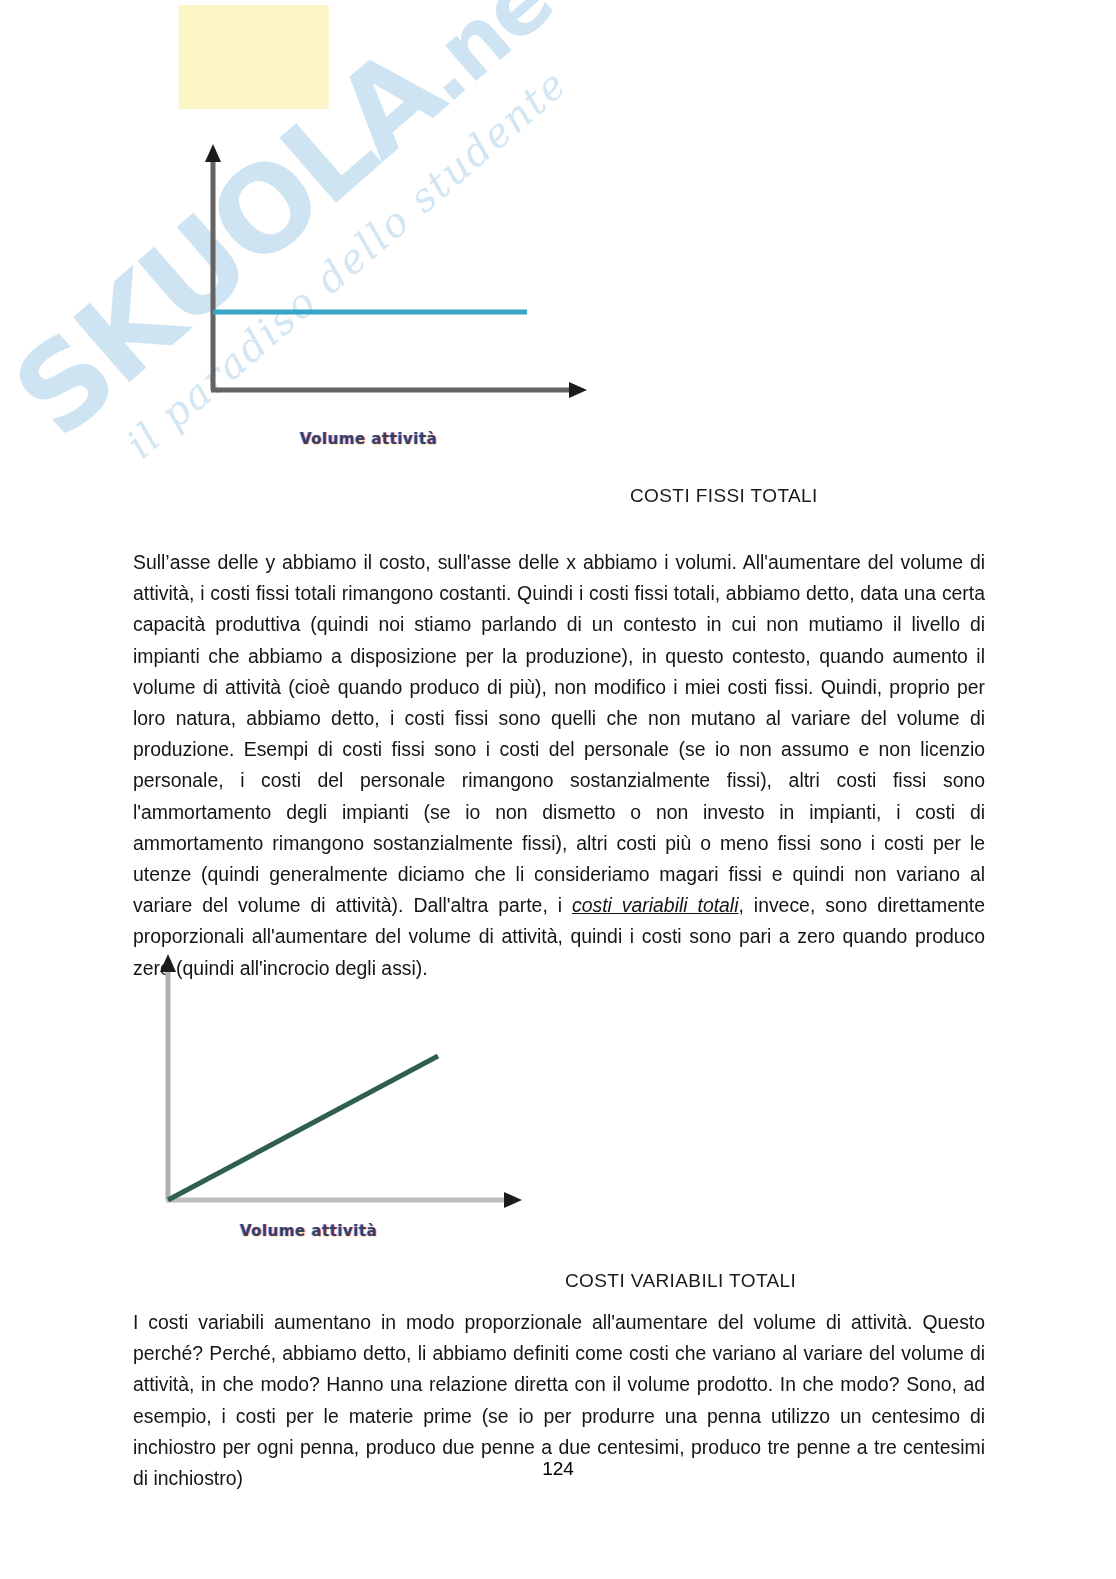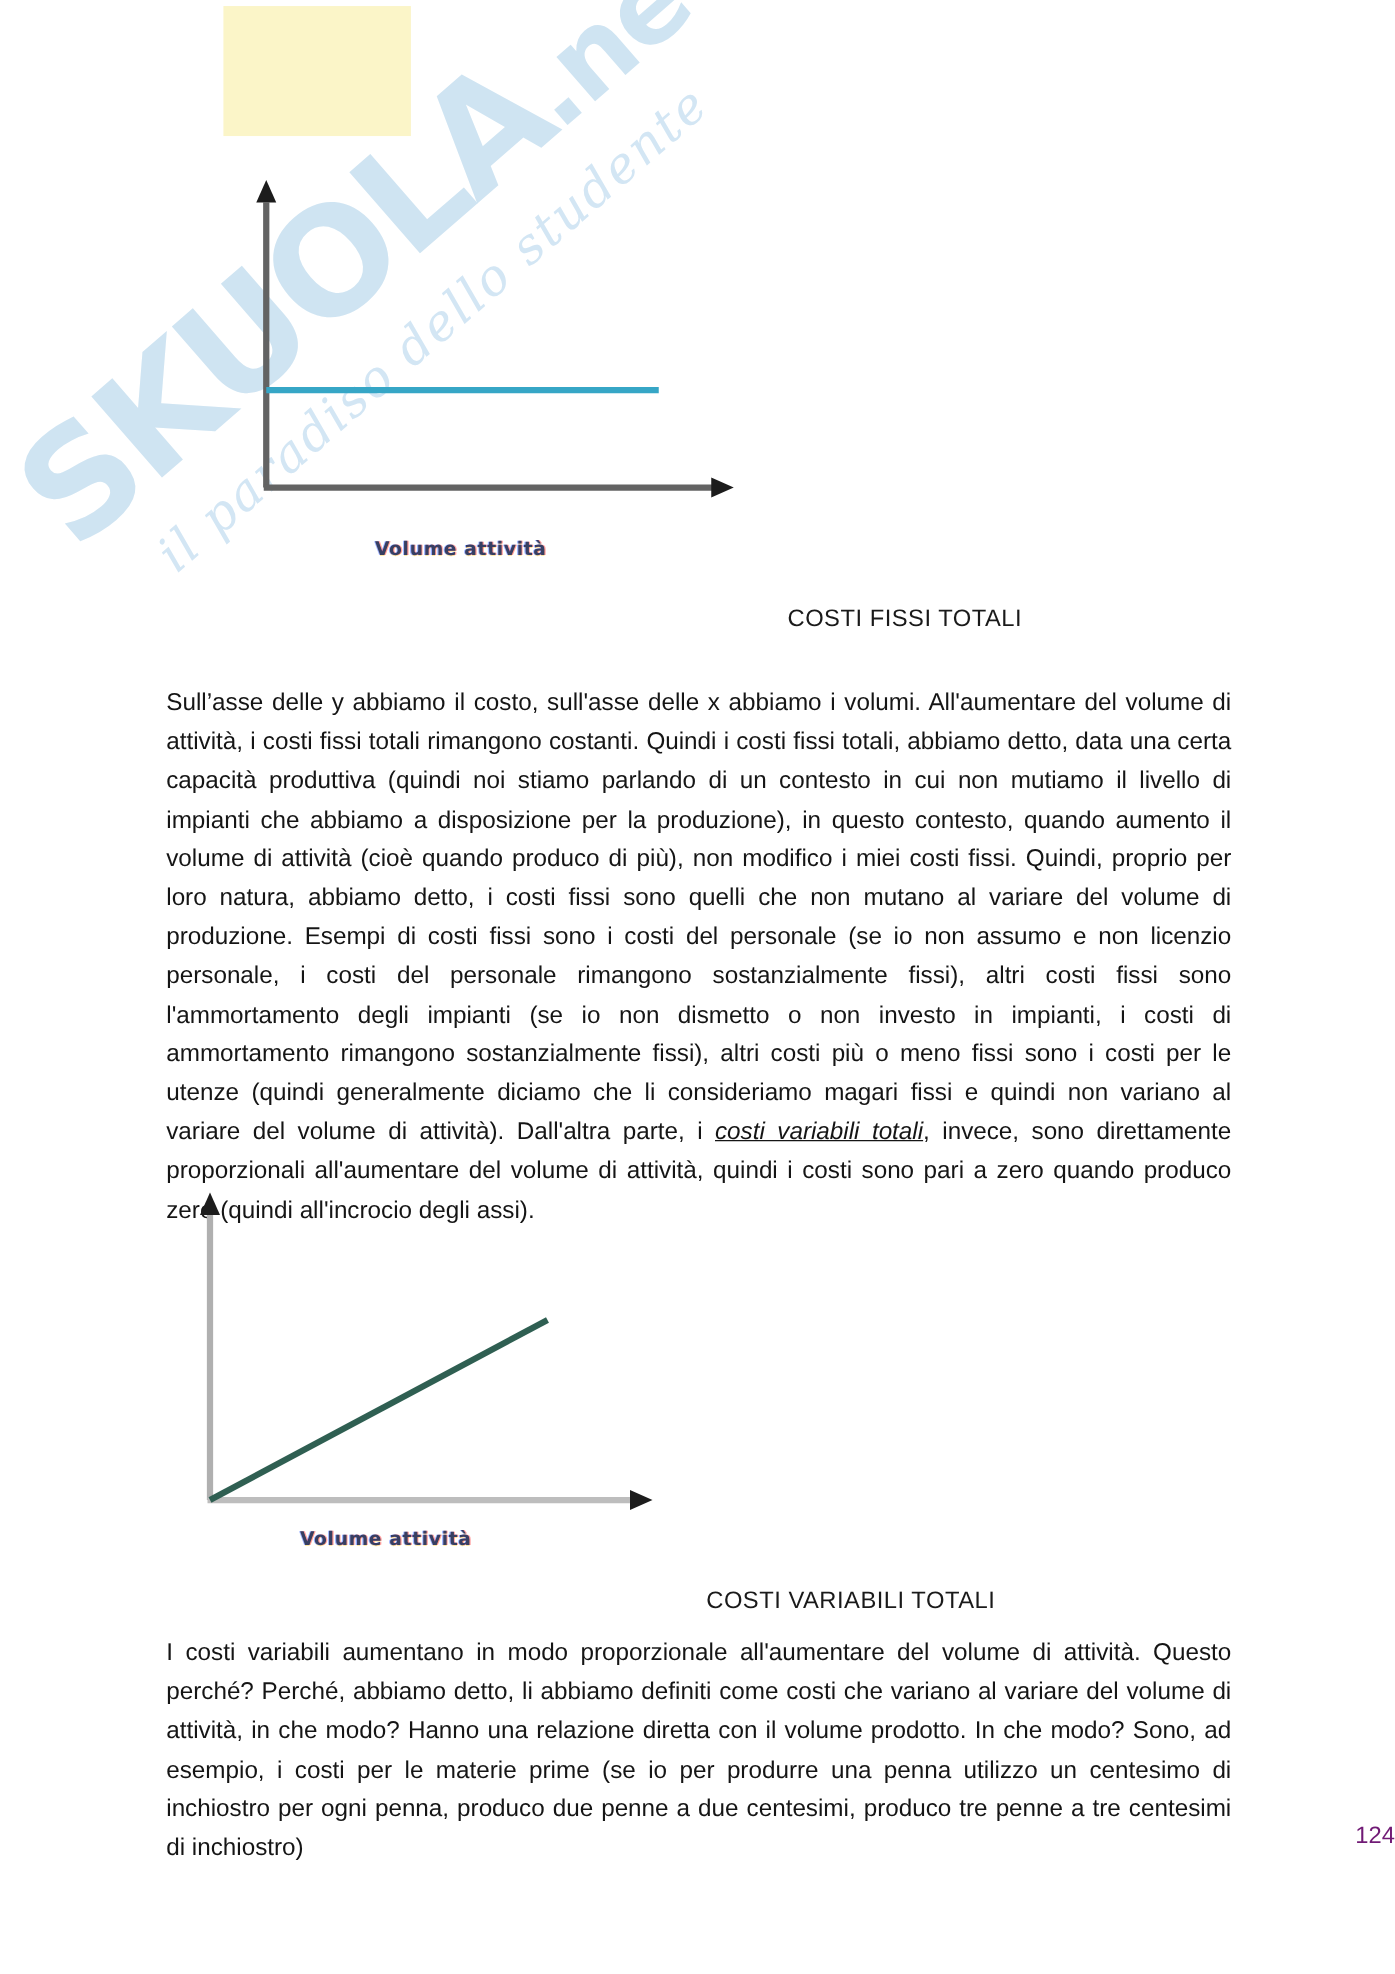--- a/index.html
+++ b/index.html
@@ -127,24 +127,24 @@
   .body-text .emph {
     font-style: italic;
     text-decoration: underline;
   }
 
   .page-number {
     position: absolute;
     left: 0;
     width: 1116px;
     top: 1458px;
-    text-align: right;
+    text-align: center;
     font-family: "Liberation Sans", sans-serif;
     font-size: 19px;
-    color: #701a75;
+    color: #000000;
     z-index: 3;
   }
 </style>
 </head>
 <body>
 
 <div class="page">
 
   <div class="watermark">
     <div class="wm-rot">

